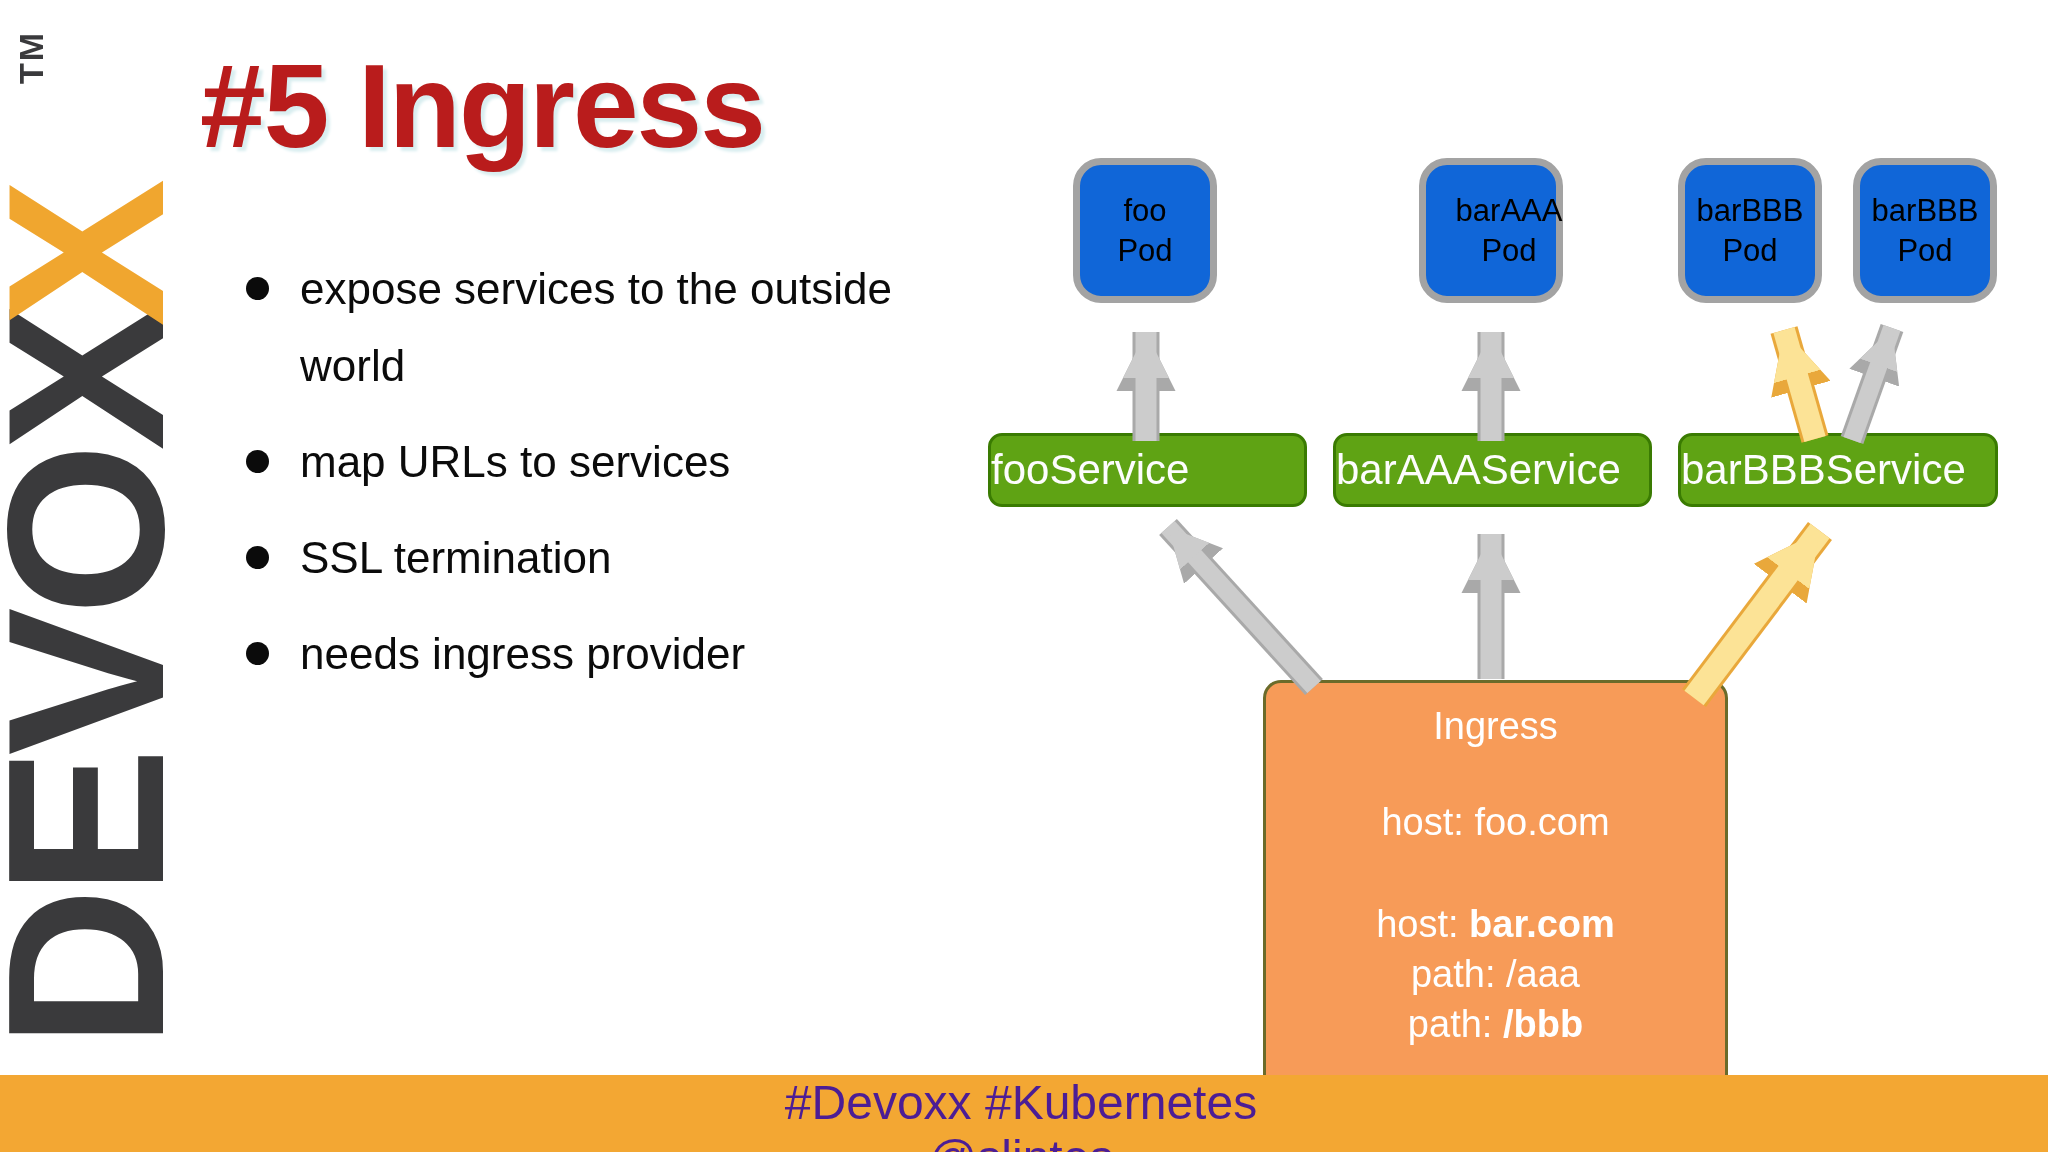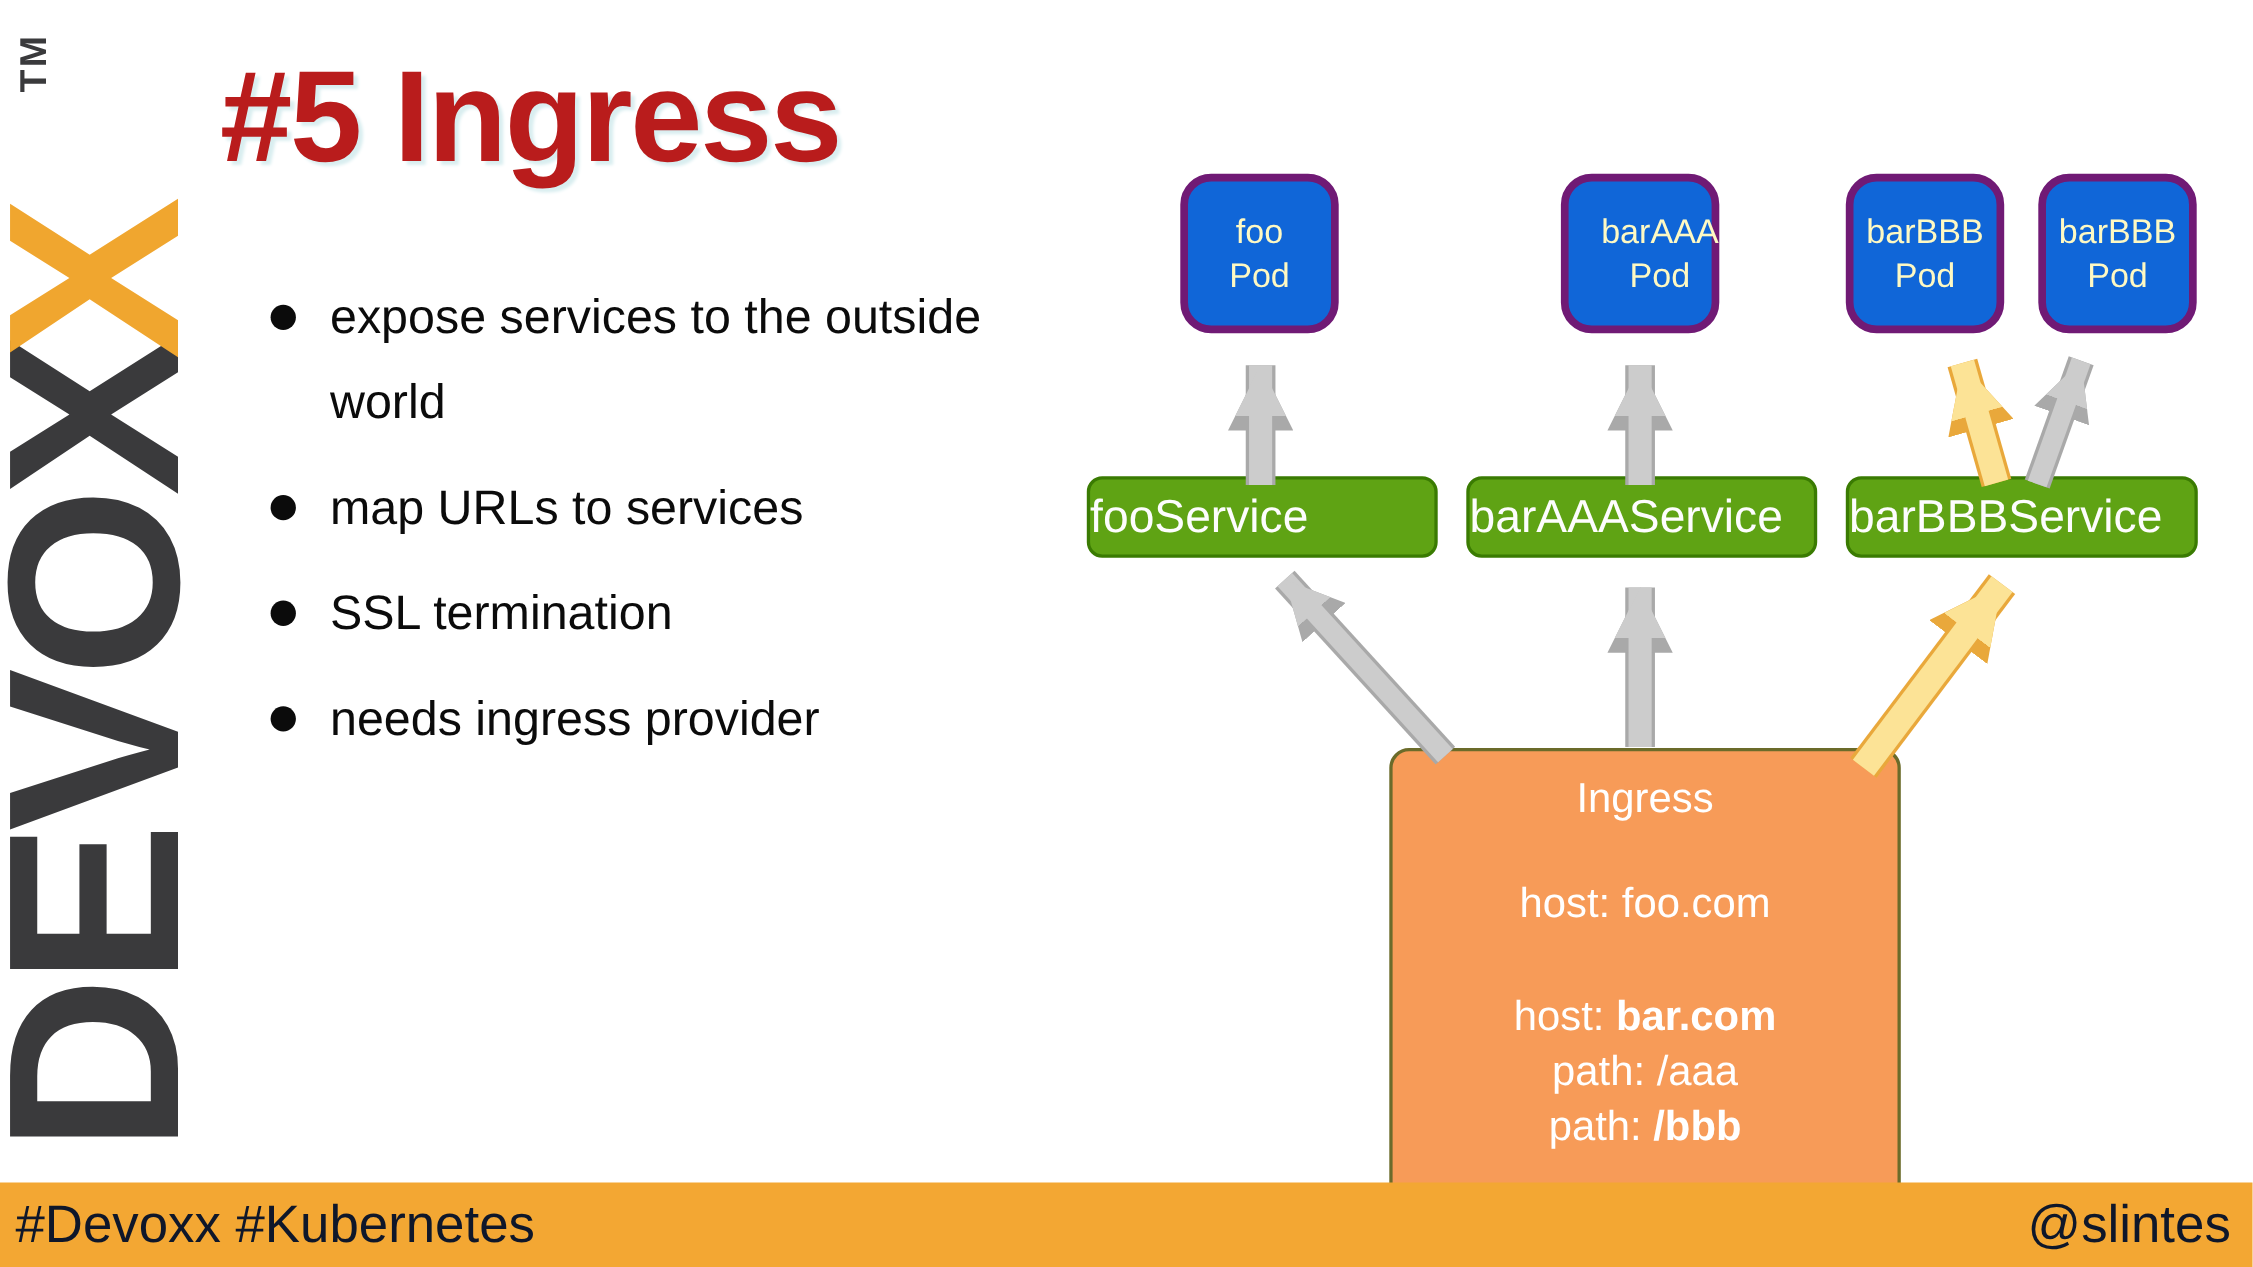--- a/index.html
+++ b/index.html
@@ -35,23 +35,23 @@
     position:relative;font-size:44px;line-height:77px;color:#0b0b0b;
     margin:0 0 19px 0;padding-left:0;
   }
   .bullets li::before{
     content:"";position:absolute;left:-54px;top:27px;
     width:23px;height:23px;border-radius:50%;background:#0b0b0b;
   }
   
   .pod{
     position:absolute;width:144px;height:145px;box-sizing:border-box;
-    background:var(--pod-fill);border:7px solid #701a75;border-radius:28px;
+    background:var(--pod-fill);border:7px solid #a3a3a3;border-radius:28px;
     display:flex;flex-direction:column;align-items:center;justify-content:center;
-    color:#fef9c3;font-size:31px;line-height:40px;text-align:center;
+    color:#000000;font-size:31px;line-height:40px;text-align:center;
   }
   .service{
     position:absolute;height:74px;box-sizing:border-box;top:433px;
     background:var(--service-fill);border:3px solid var(--service-border);border-radius:14px;
     display:flex;align-items:center;justify-content:flex-start;
     color:#fdfdfd;font-size:42px;
   }
   .ingress{
     position:absolute;left:1263px;top:680px;width:465px;height:418px;box-sizing:border-box;
     background:var(--ingress-fill);border:3px solid var(--ingress-border);border-radius:18px;
@@ -66,23 +66,23 @@
   .ag-i{stroke:var(--arrow-gray);}
   .ay-o{stroke:var(--arrow-yellow-edge);}
   .ay-i{stroke:var(--arrow-yellow);}
   .mk-g-o{fill:var(--arrow-gray-edge);}
   .mk-g-i{fill:var(--arrow-gray);}
   .mk-y-o{fill:var(--arrow-yellow-edge);}
   .mk-y-i{fill:var(--arrow-yellow);}
   
   .footer-bar{
     position:absolute;left:0;top:1075px;width:2048px;height:77px;
-    background:var(--footer-bar);color:#0f172a;
+    background:var(--footer-bar);color:#4c1d95;
     display:flex;align-items:center;justify-content:space-between;
-    font-size:48px;padding:0 20px 0 14px;box-sizing:border-box;
+    font-size:48px;padding:0 20px 0 14px;box-sizing:border-box;flex-direction:column;
   }
 </style>
 </head>
 <body>
 
 <div id="stage">
 
   <div class="logo-tm">TM</div>
   <div class="logo-word">
     <span>D</span><span>E</span><span>V</span><span>O</span><span>X</span><span class="lx-orange">X</span>

